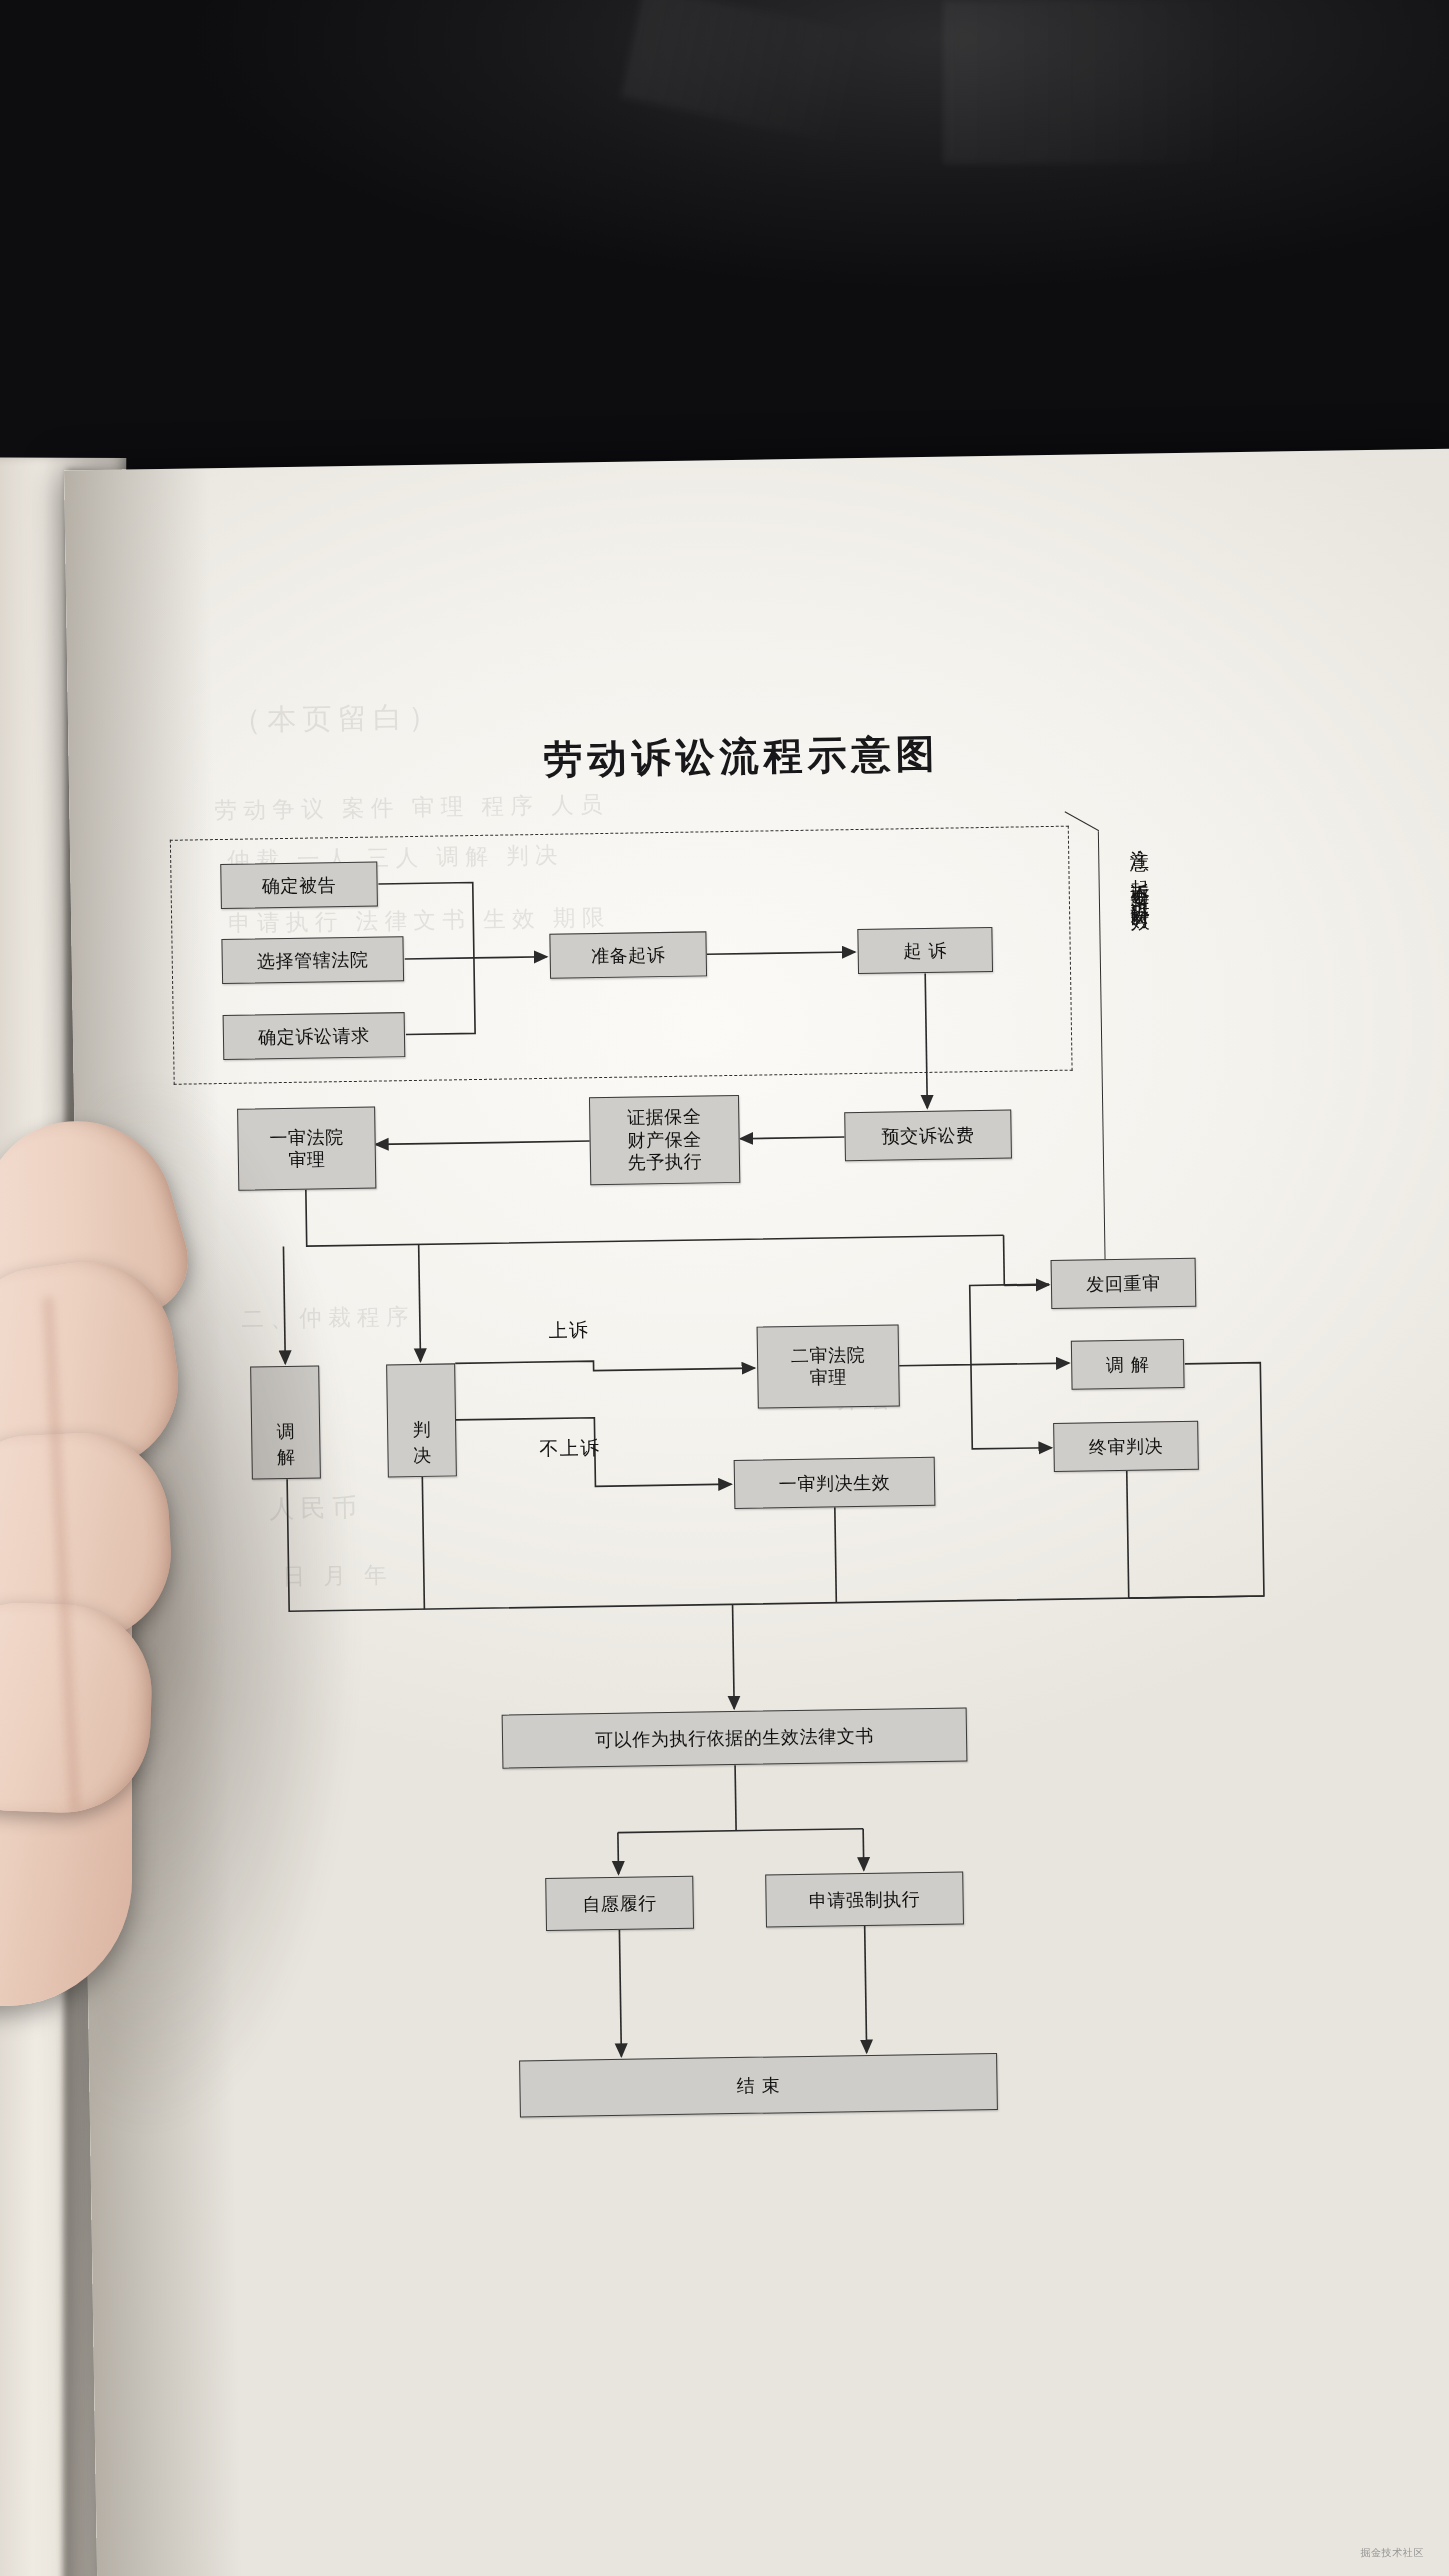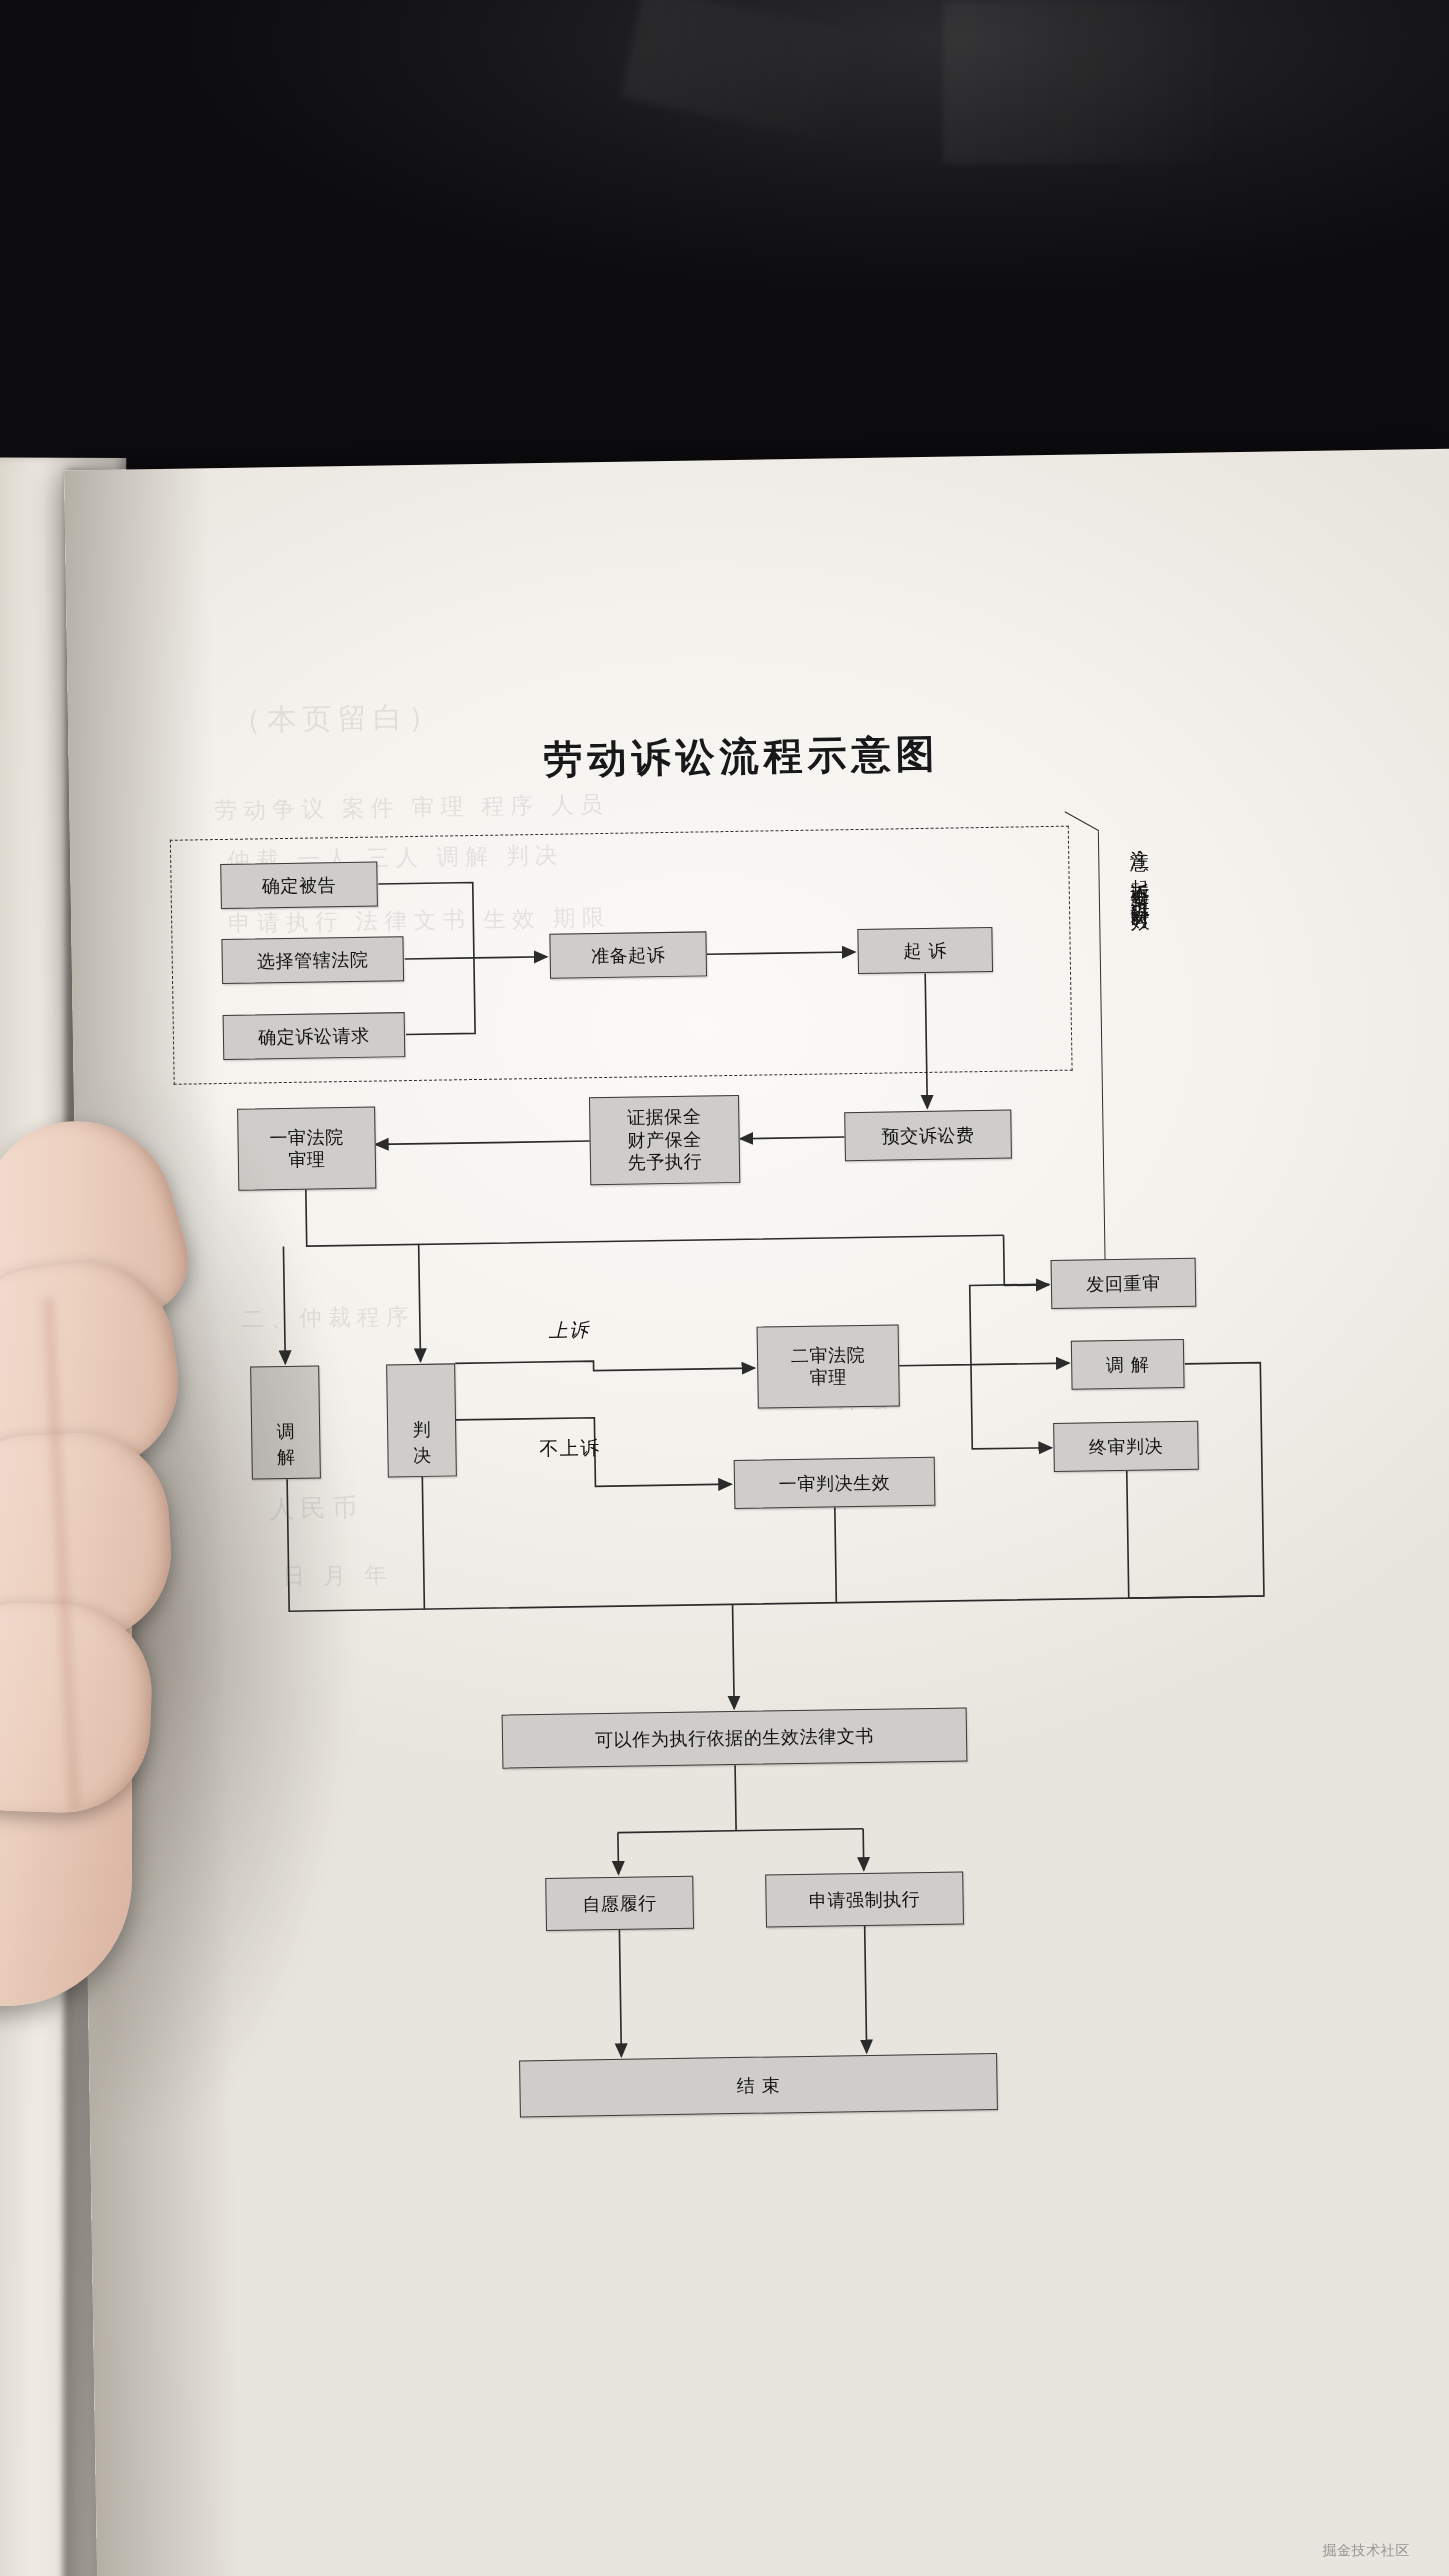--- a/index.html
+++ b/index.html
@@ -189,22 +189,22 @@
   }
   
   #hand-shadow {
     position:absolute; left: 94px; top: 1069px; width: 264px; height: 1069px;
     background: radial-gradient(ellipse at 20% 50%, rgba(60,48,40,0.38), rgba(60,48,40,0) 70%);
     filter: blur(8.8px);
   }
 
   
   #wm {
-    position:absolute; right: 39px; bottom: 16.4px;
-    font-size: 14px; color: rgba(120,120,120,0.75);
+    position:absolute; right: 25px; bottom: 16.4px;
+    font-size: 10px; color: rgba(120,120,120,0.75);
     font-family: "DejaVu Sans", sans-serif; letter-spacing: 0.6px; text-align: center;
   }
 </style>
 </head>
 <body>
 
 <div id="scene">
   <div class="fold" style="left:943px;top:0;width:440px;height:164px;"></div>
   <div class="fold" style="left:629px;top:19px;width:327px;height:113px;transform:rotate(12deg);"></div>
 </div>
@@ -310,21 +310,21 @@
 
       <div class="box" style="left:899px;top:535px;width:145px;height:49px;">发回重审</div>
       <div class="box" style="left:918px;top:616px;width:113px;height:49px;">调  解</div>
       <div class="box" style="left:899px;top:698px;width:145px;height:49px;">终审判决</div>
 
       <div class="box" style="left:343px;top:981px;width:465px;height:54px;">可以作为执行依据的生效法律文书</div>
       <div class="box" style="left:384px;top:1145px;width:148px;height:53px;">自愿履行</div>
       <div class="box" style="left:604px;top:1145px;width:198px;height:53px;">申请强制执行</div>
       <div class="box" style="left:355px;top:1327px;width:478px;height:57px;">结  束</div>
 
-      <div class="lbl" style="left:396px;top:585px;font-style:italic;">上诉</div>
+      <div class="lbl" style="left:396px;top:585px;">上诉</div>
       <div class="lbl" style="left:385px;top:703px;text-align:right;">不上诉</div>
     </div>
 
   </div>
 </div>
 
 <div id="hand-shadow"></div>
 <div id="hand">
   <div id="palm"></div>
   <div class="finger" id="f1"></div>

